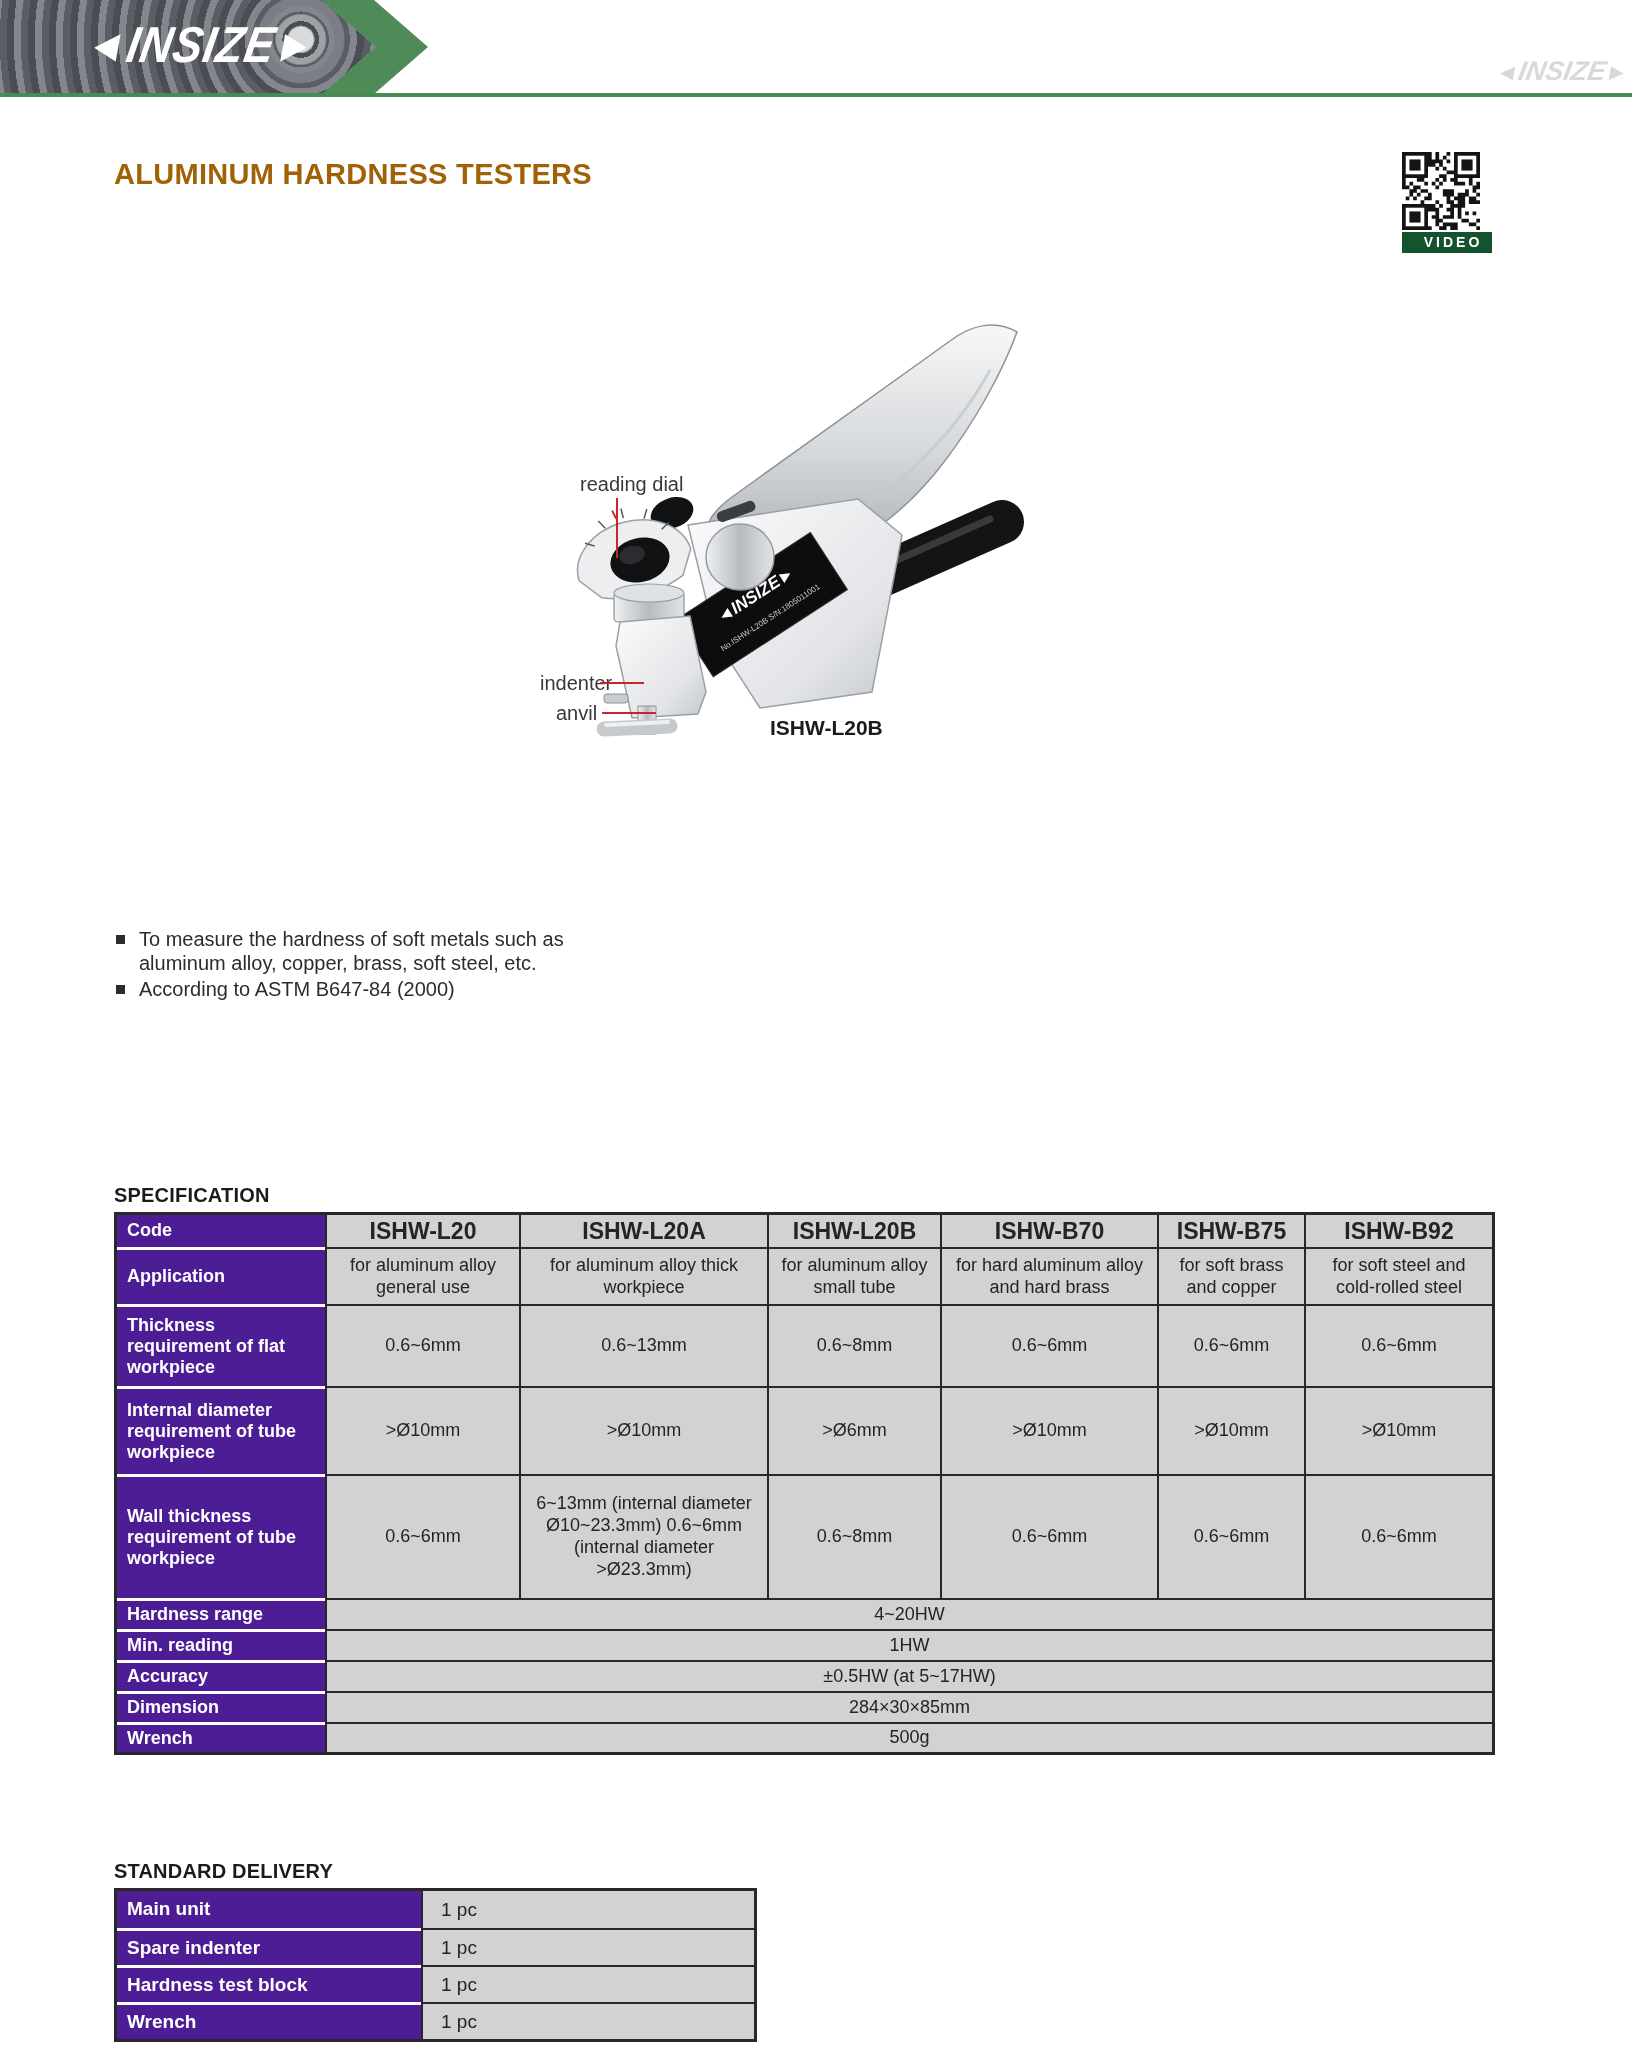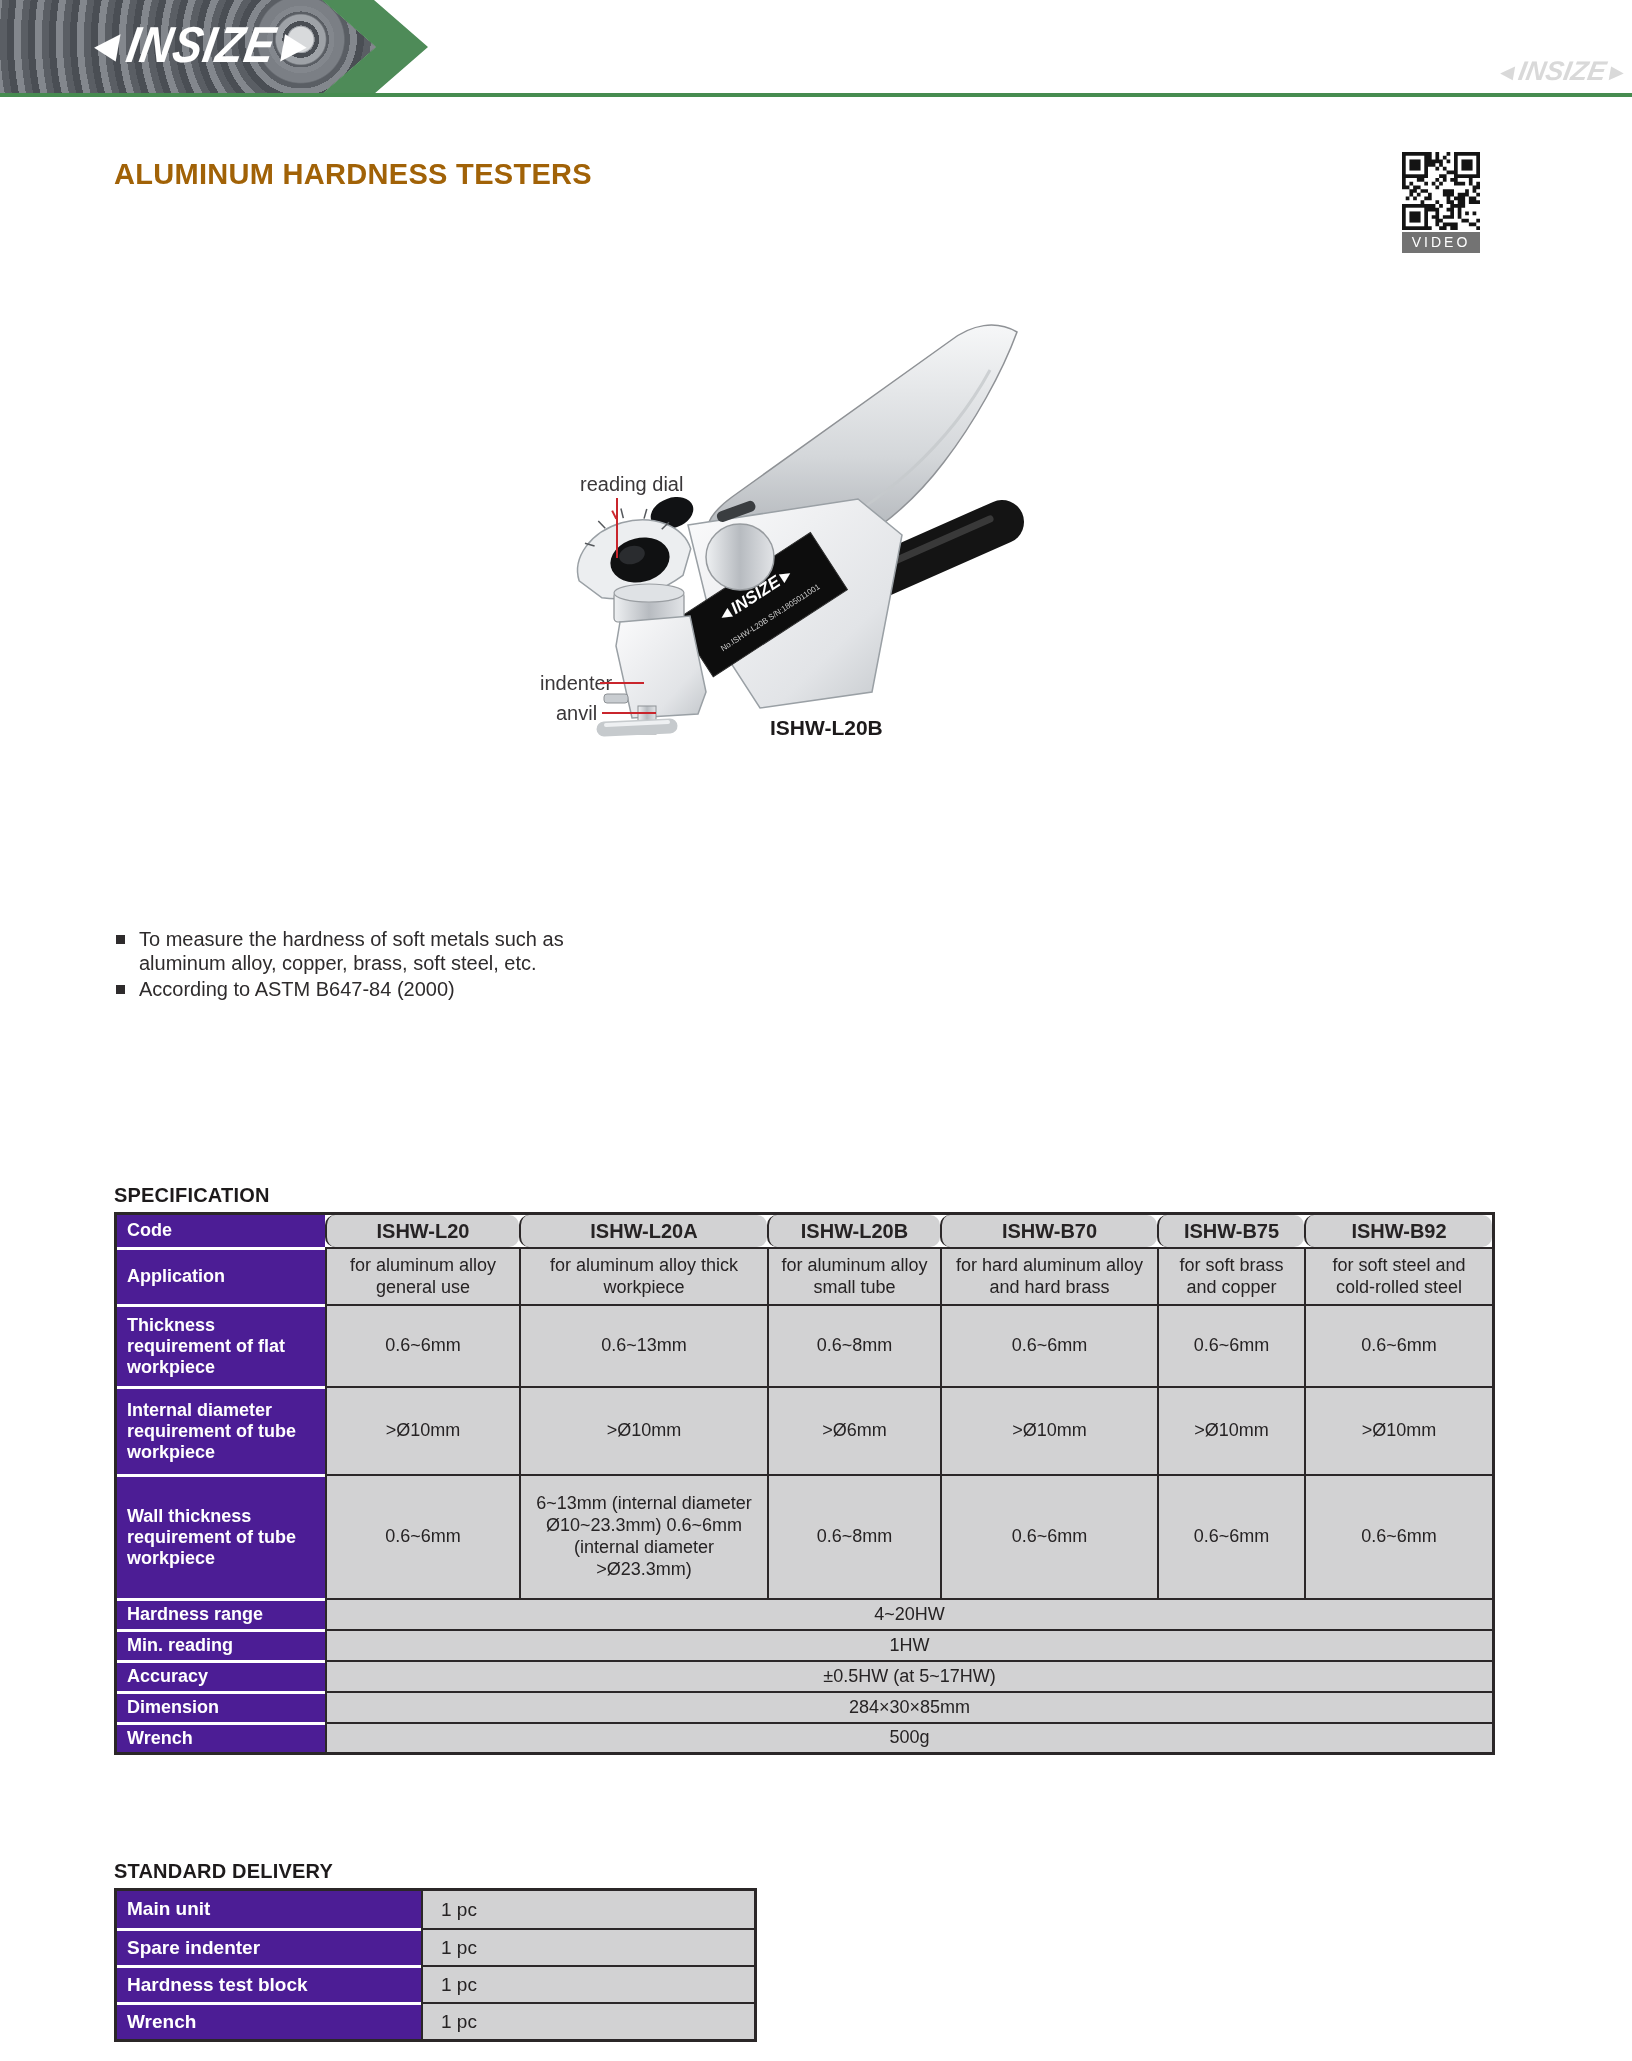--- a/index.html
+++ b/index.html
@@ -27,22 +27,22 @@
   .header-rule{position:absolute;left:0;top:93px;width:1632px;height:4px;background:#468c50;}
   .watermark{position:absolute;left:1496px;top:56px;font-size:27px;font-style:italic;font-weight:900;
     color:#d9d9d9;transform:skewX(-10deg);white-space:nowrap;}
   .watermark .arr{font-style:normal;font-size:23px;}
 
   
   .page-title{position:absolute;left:114px;top:158px;font-size:29px;font-weight:bold;color:#a16207;
     letter-spacing:.3px;}
   .qr-wrap{position:absolute;left:1402px;top:152px;width:78px;}
   .qr-wrap svg{display:block;background:#ffffff;}
-  .video-bar{position:absolute;left:0;top:80px;width:78px;height:21px;background:#737373;
-    color:#ffffff;font-size:14px;font-weight:normal;letter-spacing:3px;text-align:center;line-height:21px;}
+  .video-bar{position:absolute;left:0;top:80px;width:78px;height:21px;background:#14532d;
+    color:#ffffff;font-size:14px;font-weight:bold;letter-spacing:3px;text-align:center;line-height:21px;padding-left:12px;}
 
   
   .figure{position:absolute;left:520px;top:310px;width:580px;height:460px;}
   .callout{position:absolute;font-size:20px;color:#3a3739;white-space:nowrap;}
   .redline{position:absolute;background:#c9252c;}
   .fig-caption{position:absolute;left:250px;top:406px;font-size:21px;font-weight:bold;color:#1d1a1b;}
 
   
   .bullets{position:absolute;left:114px;top:928px;font-size:20px;line-height:23.5px;color:#2e2b2c;}
   .bullet{display:flex;margin-bottom:3px;}
@@ -54,21 +54,21 @@
   
   table.grid{position:absolute;border-collapse:separate;border-spacing:0;table-layout:fixed;
     border:3px solid #2b2728;font-size:18px;}
   table.grid td{vertical-align:middle;overflow:hidden;}
   td.gl{background:#4c1d95;color:#ffffff;font-weight:bold;text-align:left;
     padding:2px 4px 2px 10px;border-top:3px solid #ffffff;line-height:1.18;}
   tr:first-child td.gl{border-top:none;}
   td.gv{background:#d2d2d3;color:#262324;text-align:center;border-left:2px solid #2b2728;
     border-top:2px solid #2b2728;padding:2px 6px;line-height:1.22;}
   tr:first-child td.gv{border-top:none;}
-  td.gv.code{font-weight:bold;font-size:20px;border-radius:10px;}
+  td.gv.code{font-weight:bold;font-size:23px;}
   #delivery-table td.gv{text-align:left;padding-left:18px;font-size:19px;}
   #delivery-table td.gl{font-size:19px;}
 </style>
 </head>
 <body>
 
 <div id="page">
 
   <div class="header">
     <div class="header-photo">

